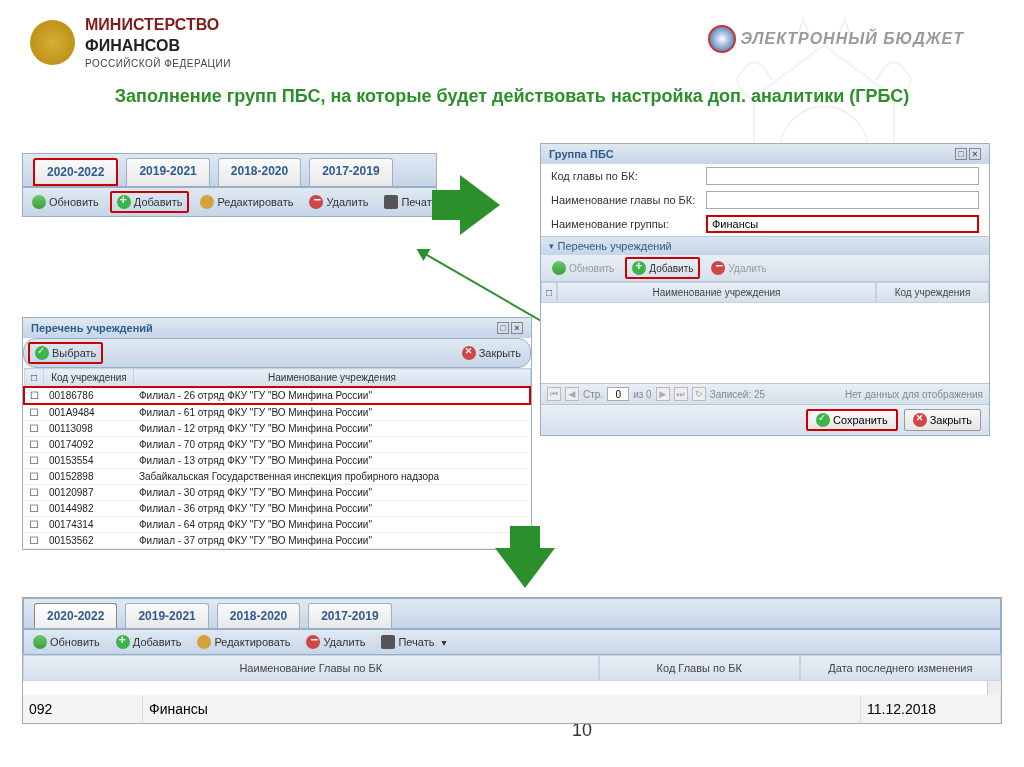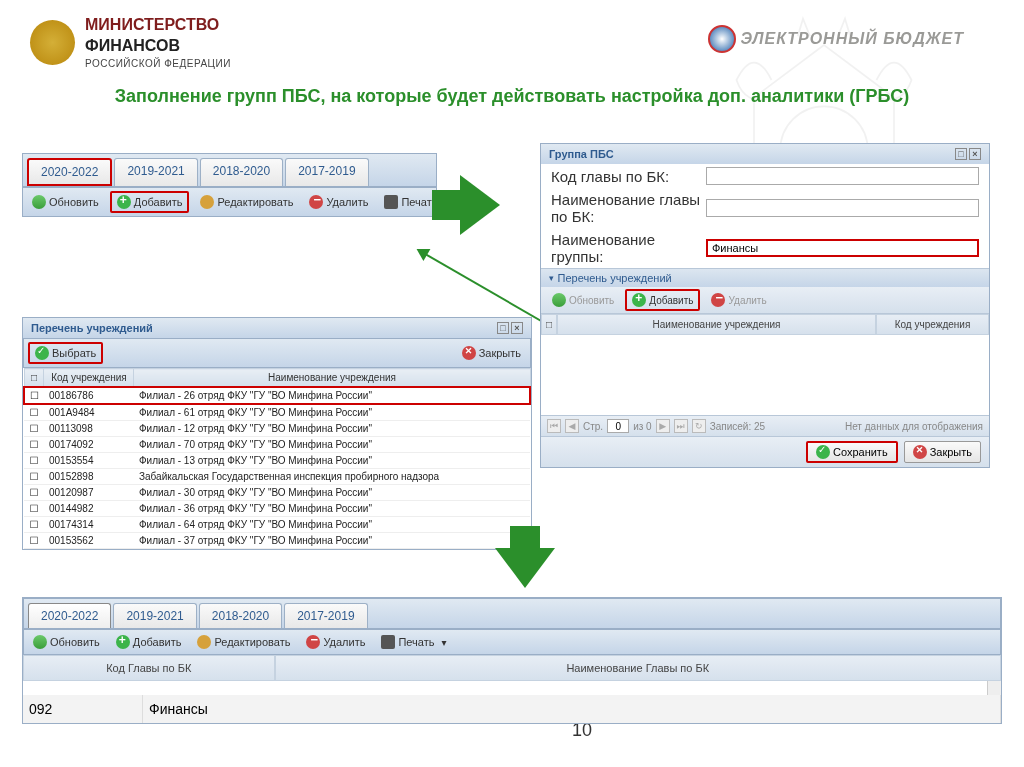--- a/index.html
+++ b/index.html
@@ -105,23 +105,24 @@
       padding: 4px 4px 0 4px;
       display: flex;
       gap: 2px;
     }
     .year-tab {
       background: linear-gradient(#fafafa, #e8e8e8);
       border: 1px solid #9db0c6;
       border-bottom: none;
       padding: 5px 12px;
       border-radius: 3px 3px 0 0;
-      font-weight: normal;
+      font-weight: bold;
       color: #2f5b8f;
       font-size: 12px;
+      margin-left: 6px;
     }
     .year-tab.hl { border: 2px solid #c00; }
     .toolbar {
       background: linear-gradient(#e0e9f2, #c5d5e8);
       border: 1px solid #9aaec6;
       padding: 3px 4px;
       display: flex;
       align-items: center;
       gap: 6px;
       font-size: 11px;
@@ -234,21 +235,21 @@
       justify-content: space-between;
       align-items: center;
     }
     .win-ctrls { display: flex; gap: 2px; }
     .win-ctrl { width: 12px; height: 12px; border: 1px solid #888; font-size:9px; text-align:center; line-height:10px; color:#555; }
     .form-row {
       display: flex;
       padding: 3px 10px;
       align-items: center;
     }
-    .form-label { width: 155px; font-size: 15px; color: #333; }
+    .form-label { width: 155px; font-size: 11px; color: #333; }
     .form-input {
       flex: 1;
       height: 18px;
       border: 1px solid #aaa;
       background: #fff;
       padding: 0 4px;
       font-size: 11px;
     }
     .form-input.hl { border: 2px solid #c00; }
     .section-bar {
@@ -328,21 +329,21 @@
       font-weight: normal;
     }
     .panel3 td {
       border-bottom: 1px solid #eee;
       padding: 2px 5px;
       color: #222;
     }
     .panel3 tbody tr.hl { border: 2px solid #c00; }
     .chk-col { width:18px; text-align:center; }
     .code-col { width:90px; }
-    .toolbar3 { display: flex; justify-content: space-between; align-items: center; }
+    .toolbar3 { display: flex; justify-content: space-between; align-items: center; border-radius: 13px; }
     
     .panel4 {
       position: absolute;
       top: 597px;
       left: 22px;
       width: 980px;
       border: 1px solid #9aaec6;
       z-index: 2;
     }
     .panel4 .grid-head div { flex: 1; padding: 6px; font-size:11px; }
@@ -598,25 +599,27 @@
         <span class="icon-sm icon-delete"></span>
         <span>Удалить</span>
       </div>
     <div class="tb-btn">
         <span class="icon-sm icon-print"></span>
         <span>Печать</span>
         <span class="dropdown-arrow">▾</span>
       </div>
   </div>
   <div class="grid-head">
+    <div class="gh-col" style="flex:3">Наименование Главы по БК</div>
     <div class="gh-col" style="width:120px">Код Главы по БК</div>
-    <div class="gh-col" style="flex:3">Наименование Главы по БК</div>
+    <div class="gh-col" style="width:140px">Дата последнего изменения</div>
   </div>
   <div class="panel4-space">
       <div class="vscroll"></div>
     </div>
   <div class="panel4-row">
     <div style="width:120px">092</div>
     <div style="flex:1.5">Финансы</div>
+    <div style="width:140px">11.12.2018</div>
   </div>
 </div>
 
 <div class="page-num">10</div>
 
 </body></html>

